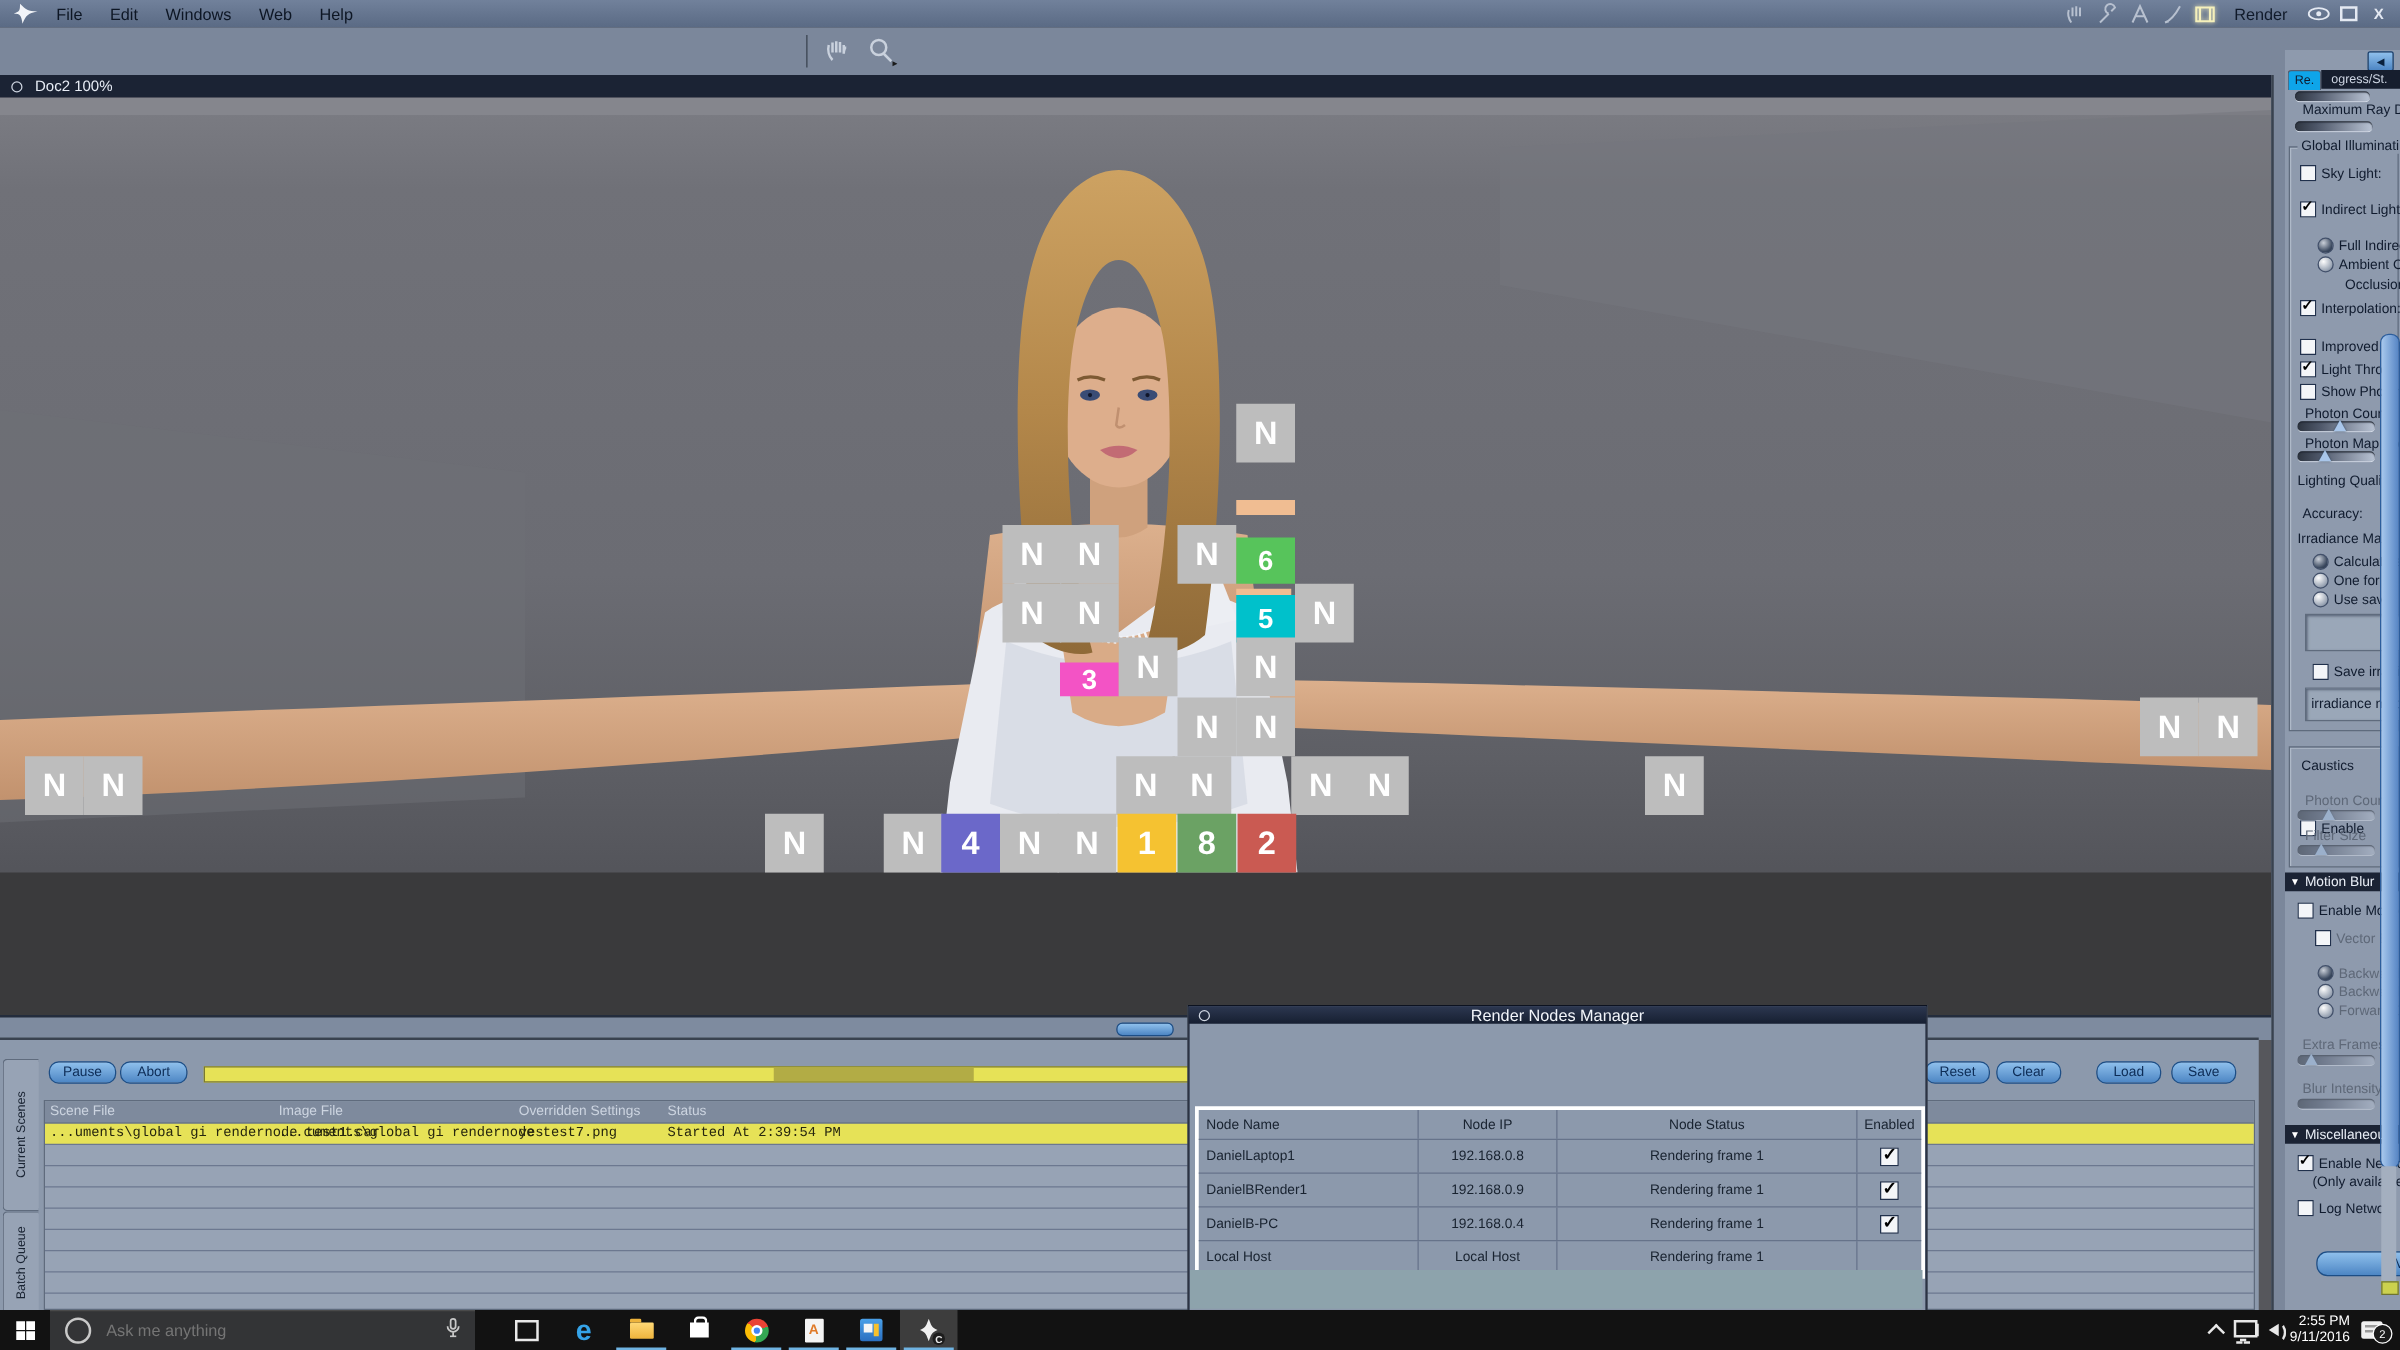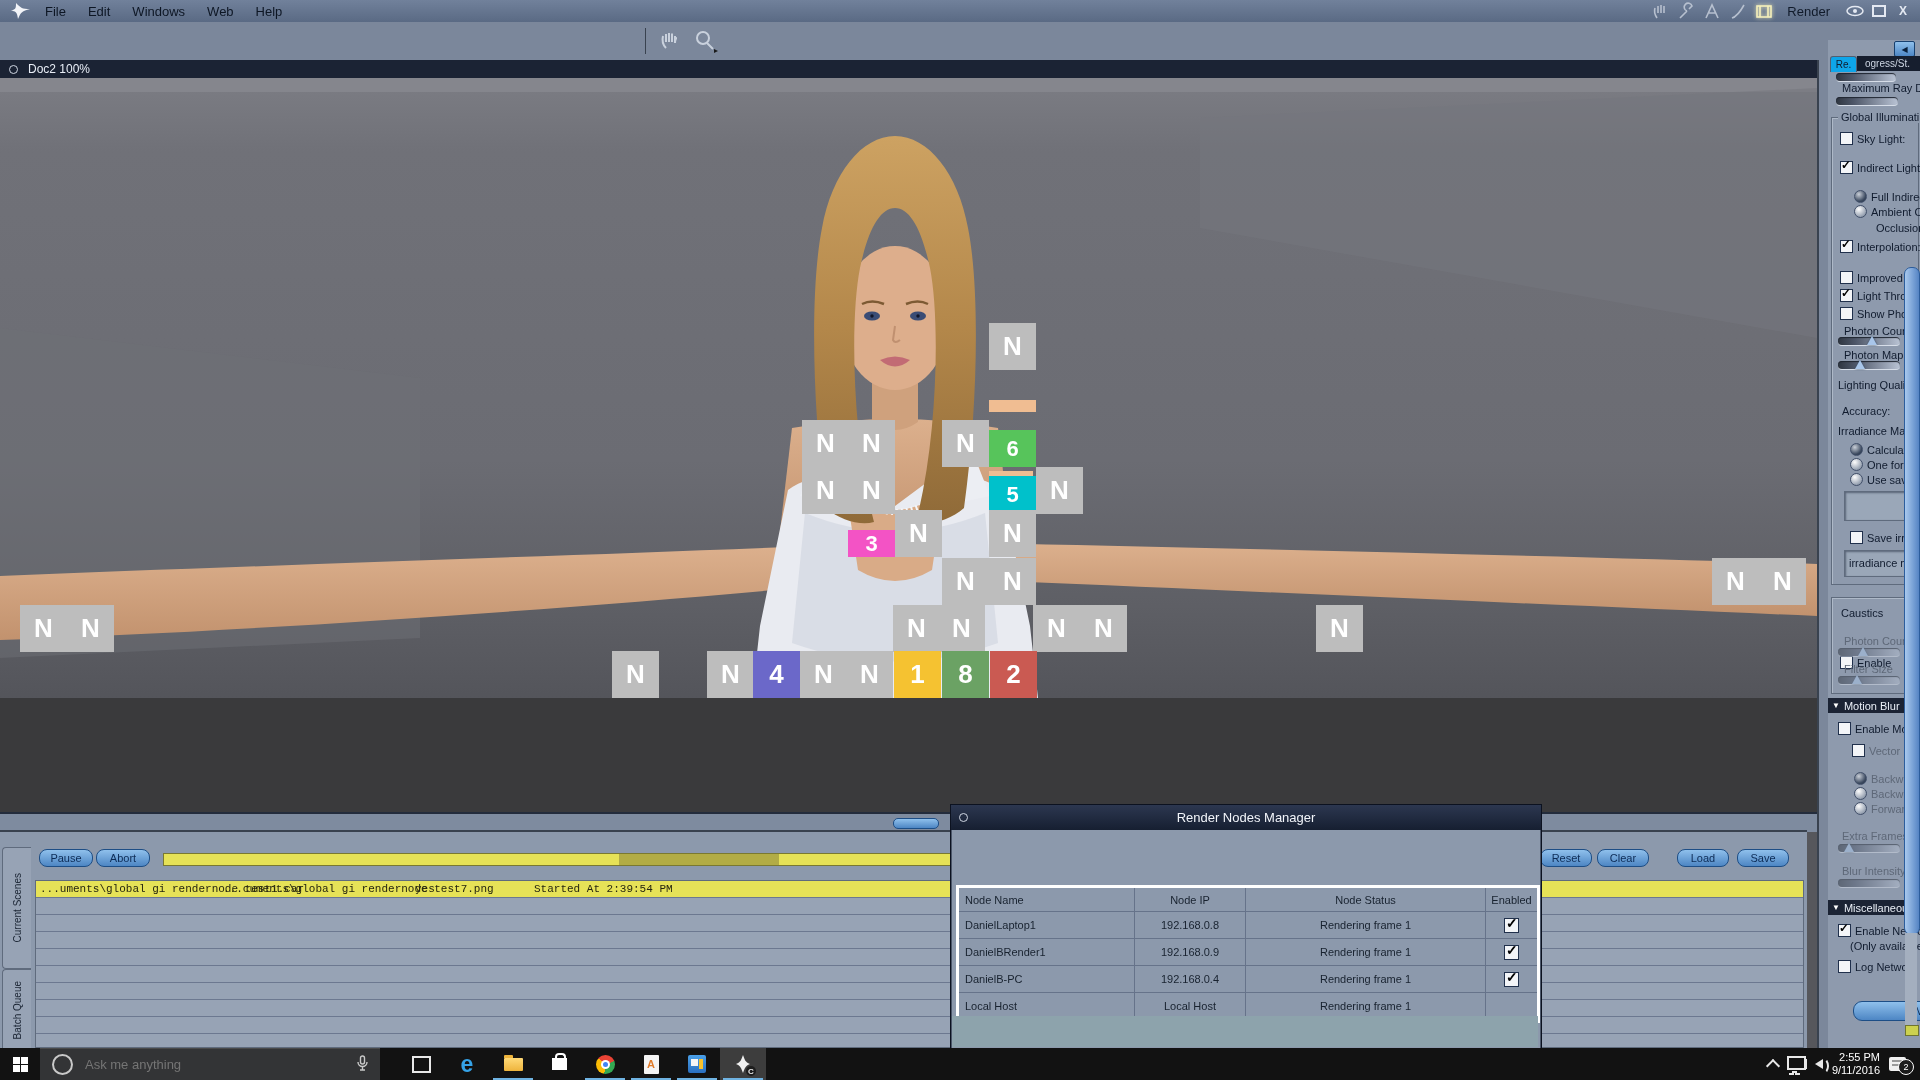--- a/index.html
+++ b/index.html
@@ -91,21 +91,21 @@
   .q-bar-seg{position:absolute;left:455px;top:0;width:160px;height:11px;background:#b2ac45;}
   .q-table{position:absolute;left:35px;top:48px;width:1767px;height:166px;border:1px solid #5f6b7d;background:#97a3b5;}
   .q-head{position:relative;height:17px;background:#7e8a9d;border-bottom:1px solid #5f6b7d;color:#ccd4e0;}
   .q-head span,.q-row span{position:absolute;top:2px;white-space:nowrap;}
   .q-row{position:relative;height:16px;border-bottom:1px solid #6c7890;color:#1a2433;}
   .q-row.yellow{background:#e6e257;color:#26260f;font-family:Liberation Mono, monospace;}
 
   
   .dialog{position:absolute;left:950px;top:804px;width:590px;height:244px;background:#8c99ac;
     border:1px solid #0c1220;box-shadow:0 0 0 1px #4b5669 inset;z-index:6;font-size:11px;}
-  .d-title{height:25px;background:linear-gradient(#2c3750,#161f31);color:#f2f5fa;font-size:13px;
+  .d-title{height:14px;background:linear-gradient(#2c3750,#161f31);color:#f2f5fa;font-size:13px;
     display:flex;align-items:center;justify-content:center;position:relative;}
   .d-dot{position:absolute;left:8px;width:7px;height:7px;border:1.5px solid #cfd6e2;border-radius:50%;}
   .d-table{position:absolute;left:5px;top:80px;width:578px;border:3px solid #ffffff;}
   .d-tr{display:grid;grid-template-columns:176px 111px 240px 51px;border-bottom:1px solid #66738a;}
   .d-tr div{display:flex;align-items:center;justify-content:center;border-right:1px solid #66738a;color:#18222f;}
   .d-tr div:first-child{justify-content:flex-start;padding-left:6px;}
   .d-tr div:last-child{border-right:none;}
   .d-tr.head{height:23px;color:#141e2e;}
   .d-tr.row{height:26px;}
   .d-check{width:13px;height:13px;background:#f3f5f8;border:1px solid #20304c;position:relative;}
@@ -470,20 +470,26 @@
     <div class="q-btn" style="left:39px;width:52px">Pause</div>
     <div class="q-btn" style="left:96px;width:52px">Abort</div>
     <div class="q-bar">
         <span class="q-bar-seg"></span>
       </div>
     <div class="q-btn" style="left:1540px;width:50px">Reset</div>
     <div class="q-btn" style="left:1597px;width:50px">Clear</div>
     <div class="q-btn" style="left:1677px;width:50px">Load</div>
     <div class="q-btn" style="left:1737px;width:50px">Save</div>
     <div class="q-table" id="q-table">
+        <div class="q-head">
+          <span style="left: 4px;">Scene File</span>
+          <span style="left: 187px;">Image File</span>
+          <span style="left: 379px;">Overridden Settings</span>
+          <span style="left: 498px;">Status</span>
+        </div>
         <div class="q-row yellow">
           <span style="left: 4px;">...uments\global gi rendernode test1.car</span>
           <span style="left: 187px;">...cuments\global gi rendernode test7.png</span>
           <span style="left: 379px;">yes</span>
           <span style="left: 498px;">Started At 2:39:54 PM</span>
         </div>
         <div class="q-row"></div>
         <div class="q-row"></div>
         <div class="q-row"></div>
         <div class="q-row"></div>

